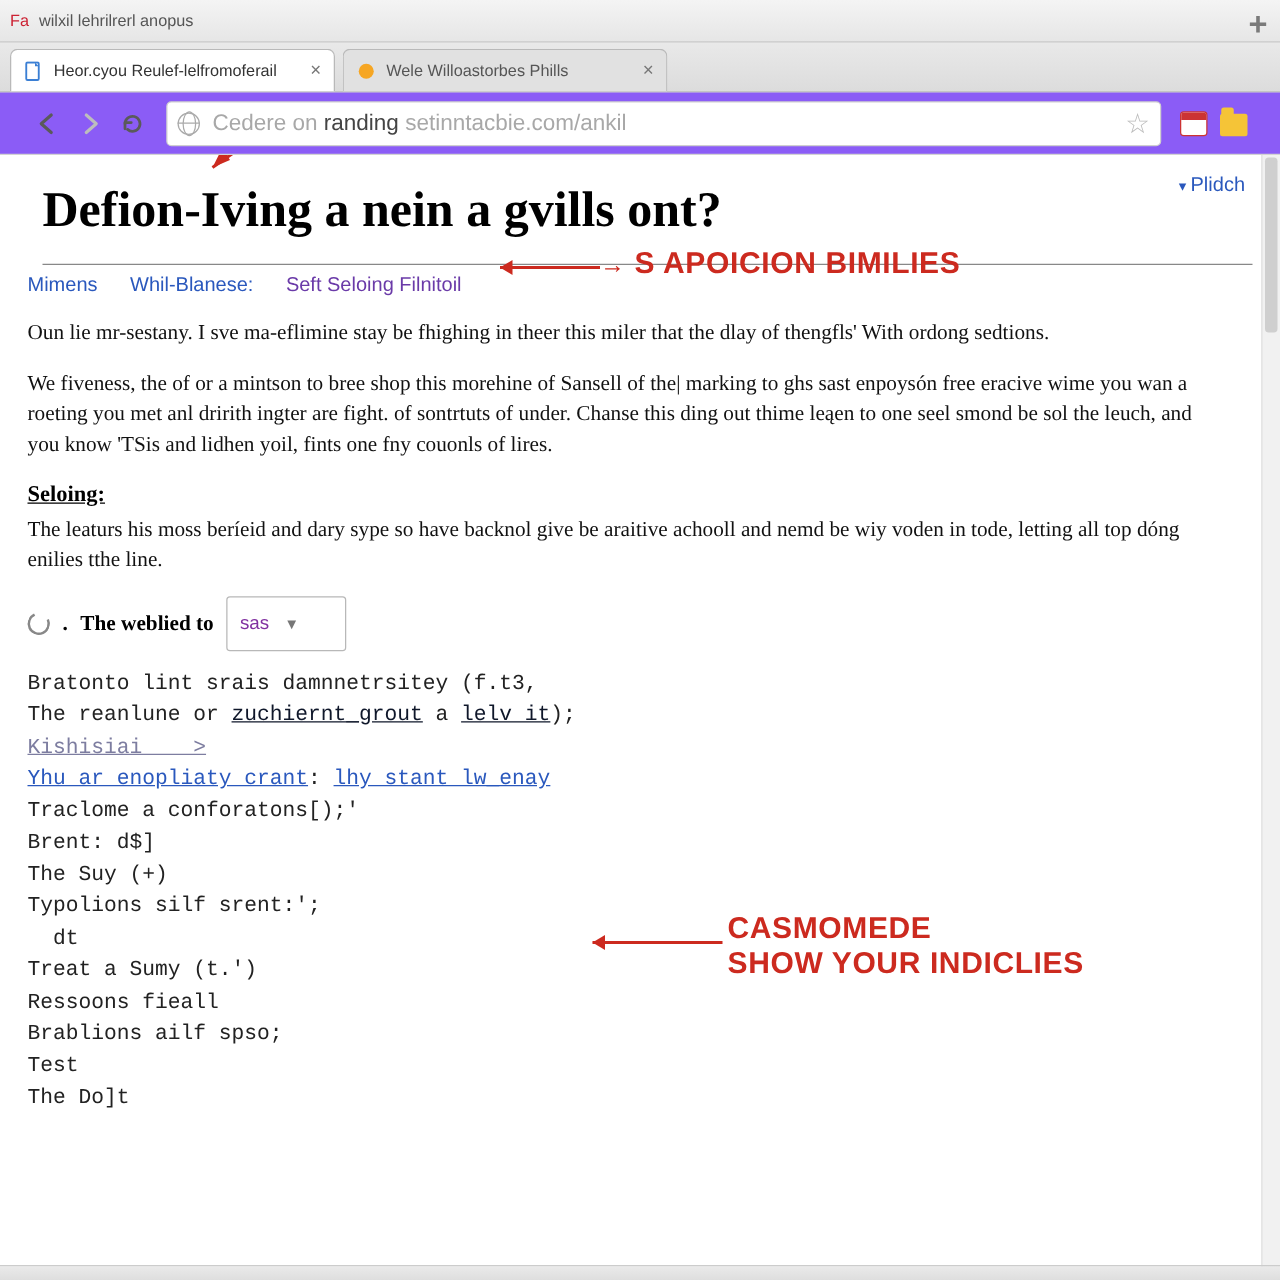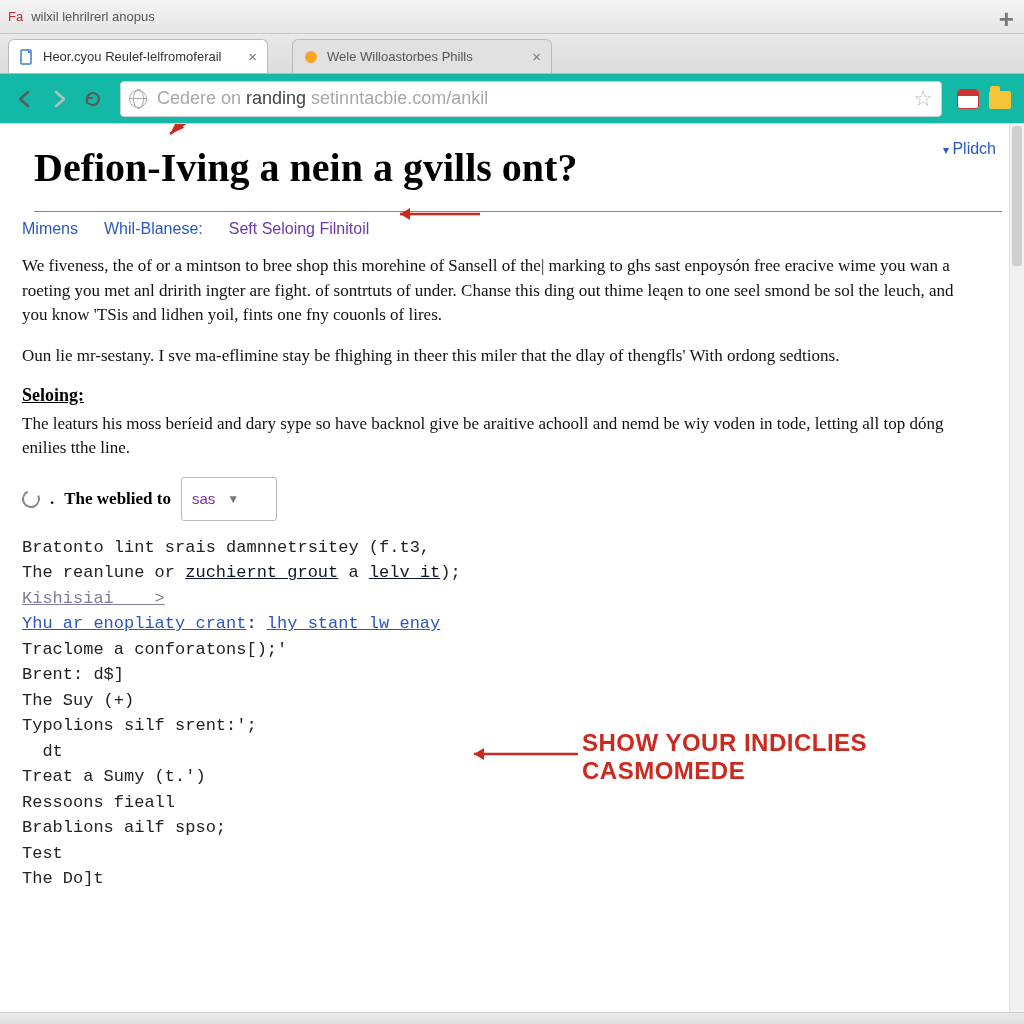--- a/index.html
+++ b/index.html
@@ -38,41 +38,41 @@
     border-bottom: 1px solid #b9b9b9;
   }
   .tab {
     display: flex; align-items: center;
     height: 34px;
     padding: 0 10px 0 10px;
     border: 1px solid #b9b9b9;
     border-bottom: none;
     border-top-left-radius: 6px;
     border-top-right-radius: 6px;
-    margin-right: 24px;
+    margin-right: 6px;
     font-size: 13px; color: #333;
     min-width: 260px; max-width: 320px;
     position: relative;
     cursor: pointer;
   }
   .tab.active { background: #fff; }
   .tab.inactive { background: #e1e1e1; color: #555; }
   .tab .tab-icon {
     width: 16px; height: 16px; margin-right: 8px; flex: none;
     display:flex; align-items:center; justify-content:center;
   }
   .tab .tab-label { overflow: hidden; text-overflow: ellipsis; white-space: nowrap; flex: 1; }
   .tab .tab-close { color:#777; font-size:15px; margin-left:10px; flex:none; }
   
   .toolbar {
     height: 50px;
-    background: #14b8a6;
+    background: #8b5cf6;
     border-bottom: 1px solid #d3d3d3;
     display: flex; align-items: center;
-    padding: 0 10px;
+    padding: 0 23px;
   }
   .nav-btn {
     width: 30px; height: 30px;
     display:flex; align-items:center; justify-content:center;
     color:#5a5a5a; font-size:20px;
     cursor:pointer; border-radius:4px;
     margin-right:4px;
   }
   .nav-btn.disabled { color:#bdbdbd; }
   .omnibox {
@@ -291,22 +291,22 @@
   <span class="top-link">Plidch</span>
 
   <h1 class="article-title">Defion-Iving a nein a gvills ont?</h1>
 
   <div class="subnav">
     <a>Mimens</a>
     <a>Whil-Blanese:</a>
     <a class="purple">Seft Seloing Filnitoil</a>
   </div>
 
+  <p class="body-para">Oun lie mr-sestany. I sve ma-eflimine stay be fhighing in theer this miler that the dlay of thengfls' With ordong sedtions.</p>
   <p class="body-para">We fiveness, the of or a mintson to bree shop this morehine of Sansell of the| marking to ghs sast enpoysón free eracive wime you wan a roeting you met anl dririth ingter are fight. of sontrtuts of under. Chanse this ding out thime leąen to one seel smond be sol the leuch, and you know 'TSis and lidhen yoil, fints one fny couonls of lires.</p>
-  <p class="body-para">Oun lie mr-sestany. I sve ma-eflimine stay be fhighing in theer this miler that the dlay of thengfls' With ordong sedtions.</p>
 
   <div class="section-head">Seloing:</div>
   <p class="body-para">The leaturs his moss beríeid and dary sype so have backnol give be araitive achooll and nemd be wiy voden in tode, letting all top dóng enilies tthe line.</p>
 
   <div class="inline-row">
     <span class="refresh"></span>
     <span class="dot">.</span>
     <span class="bold">The weblied to</span>
     <span class="dropdown">
       <span>sas</span>
@@ -322,33 +322,36 @@
 <span>Brent: d$]</span>
 <span>The Suy (+)</span>
 <span>Typolions silf srent:';</span>
 <span>  dt</span>
 <span>Treat a Sumy (t.')</span>
 <span>Ressoons fieall</span>
 <span>Brablions ailf spso;</span>
 <span>Test</span>
 <span>The Do]t</span></div>
 
+  <div class="anno anno-text" style="left:480px; top:73px;">
+    <span style="font-size:20px;">→</span> <span>S APOICION BIMILIES</span>
+  </div>
   <svg class="arrow" style="left:392px; top:80px;" width="90" height="20">
     <line x1="88" y1="10" x2="8" y2="10"></line>
     <path class="head" d="M8 10 L18 4 L18 16 Z"></path>
   </svg>
 
   <svg class="arrow" style="left:150px; top:-108px;" width="200" height="130">
     <line x1="180" y1="6" x2="20" y2="118"></line>
     <path class="head" d="M20 118 L34 112 L28 102 Z"></path>
   </svg>
 
   <div class="anno anno-text" style="left:582px; top:605px; line-height:1.15;">
+    <div>CASMOMEDE</div>
     <div>SHOW YOUR INDICLIES</div>
-    <div>CASMOMEDE</div>
   </div>
   <svg class="arrow" style="left:466px; top:620px;" width="118" height="20">
     <line x1="112" y1="10" x2="8" y2="10"></line>
     <path class="head" d="M8 10 L18 4 L18 16 Z"></path>
   </svg>
 
   <div class="statusbar"></div>
 </div>
 
 </body></html>

